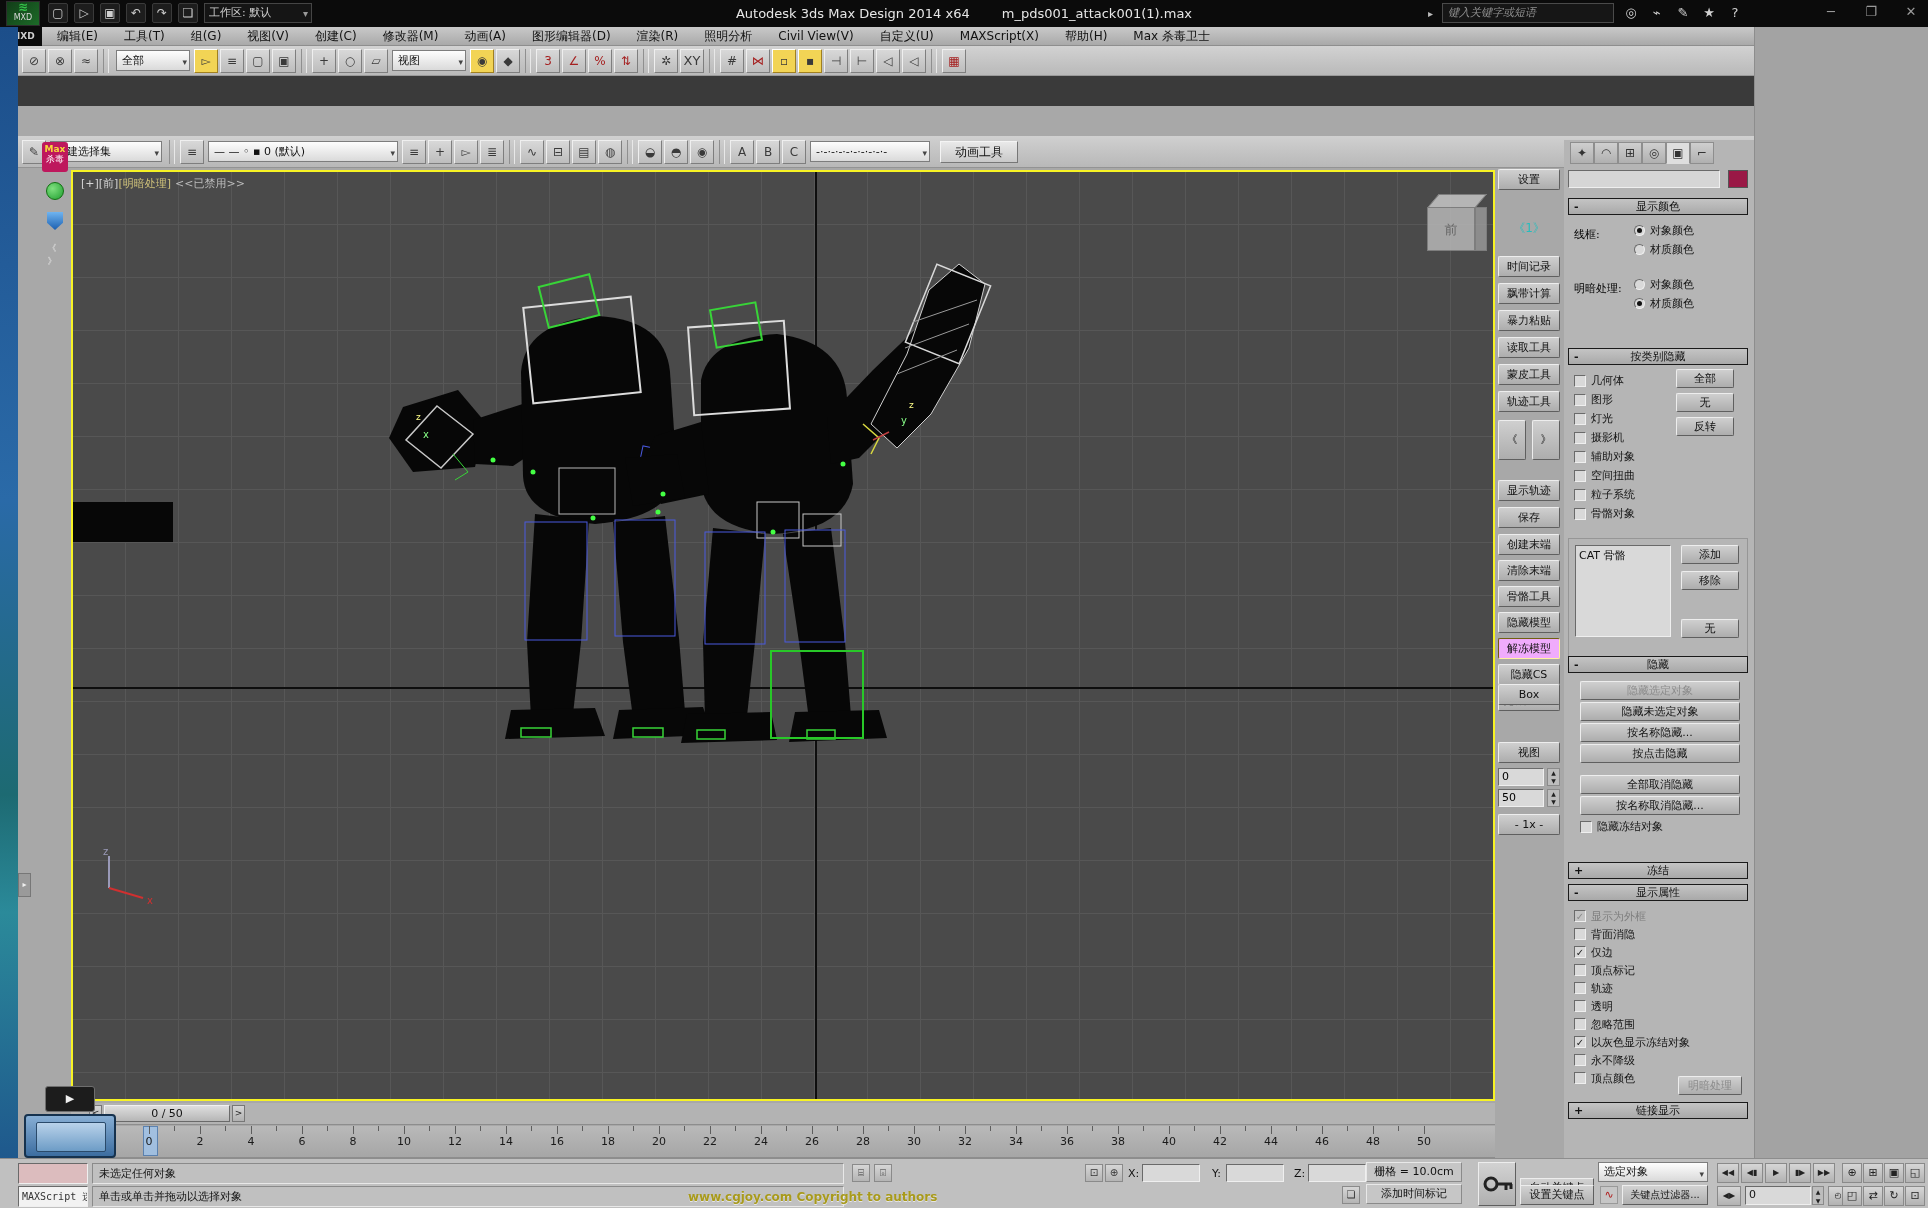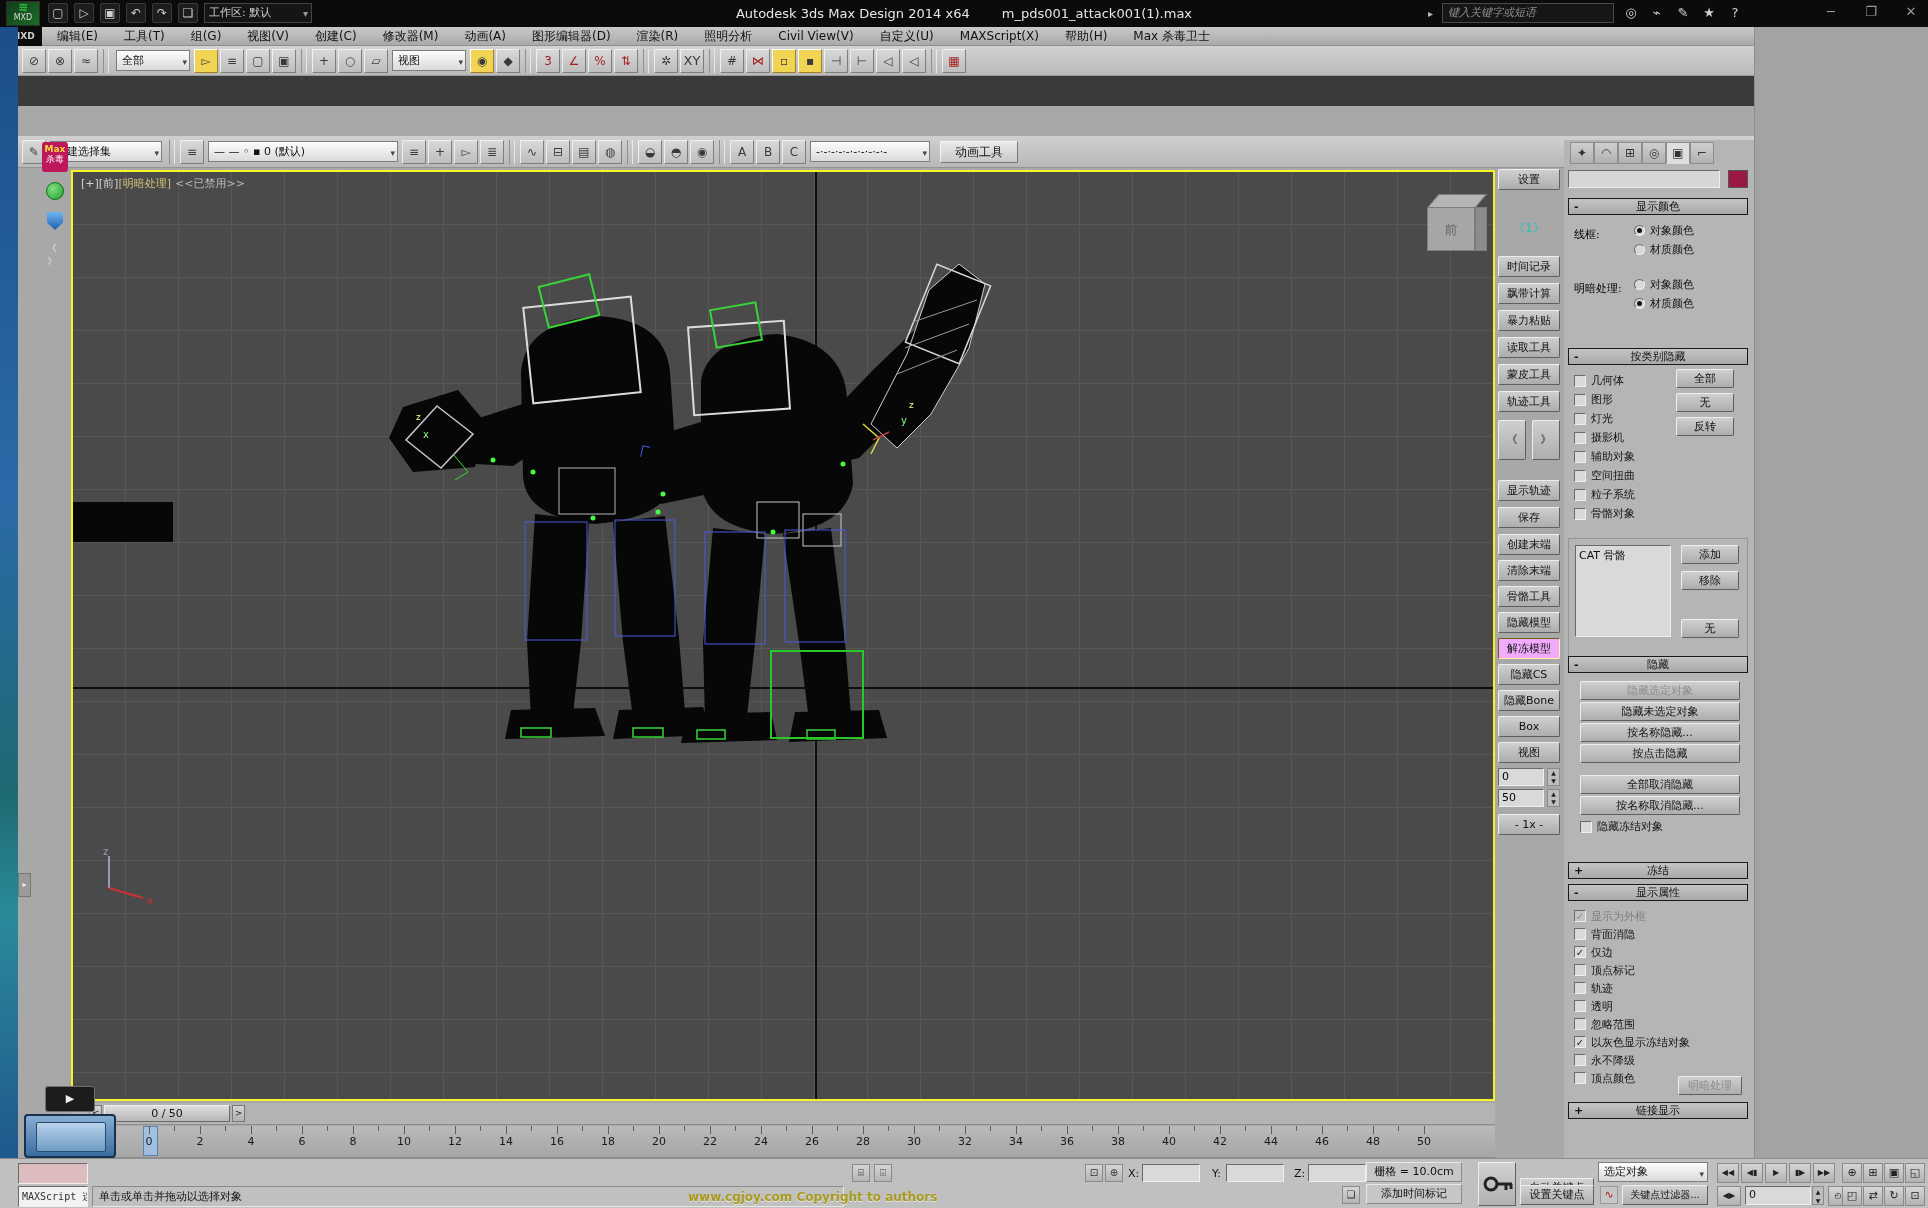--- a/index.html
+++ b/index.html
@@ -395,21 +395,21 @@
       <div class="toolcol-btn" style="top: 420px; left: 1532px; width: 28px; height: 40px; line-height: 38px;">》</div>
       <div class="toolcol-btn" style="top: 480px;">显示轨迹</div>
       <div class="toolcol-btn" style="top: 507px;">保存</div>
       <div class="toolcol-btn" style="top: 534px;">创建末端</div>
       <div class="toolcol-btn" style="top: 560px;">清除末端</div>
       <div class="toolcol-btn" style="top: 586px;">骨骼工具</div>
       <div class="toolcol-btn" style="top: 612px;">隐藏模型</div>
       <div class="toolcol-btn active" style="top: 638px;">解冻模型</div>
       <div class="toolcol-btn" style="top: 664px;">隐藏CS</div>
       <div class="toolcol-btn" style="top: 690px;">隐藏Bone</div>
-      <div class="toolcol-btn" style="top: 716px;">Box</div>
+      <div class="toolcol-btn" style="top: 684px;">Box</div>
       <div class="toolcol-btn" style="top: 742px;">视图</div>
       <div class="toolcol-spin" style="top: 768px;">
         <div class="val">0</div>
         <div class="arr">▲<br>▼</div>
       </div>
       <div class="toolcol-spin" style="top: 789px;">
         <div class="val">50</div>
         <div class="arr">▲<br>▼</div>
       </div>
       <div class="toolcol-btn" style="top: 814px;">- 1x -</div>
@@ -675,20 +675,21 @@
   </div>
 
   <div class="play-widget">▶</div>
   <div class="blue-widget">
       <div class="inner"></div>
     </div>
 
   <div class="statusbar">
     <div class="ms-pink"></div>
     <div class="ms-white">MAXScript 迷</div>
+    <div class="stat-field" style="top:4px;">未选定任何对象</div>
     <div class="stat-field" style="top:27px;">单击或单击并拖动以选择对象</div>
     <div class="watermark">www.cgjoy.com Copyright to authors</div>
 
     <span class="sb-ico" style="left:852px;top:5px;">⌸</span>
     <span class="sb-ico" style="left:874px;top:5px;">⌻</span>
     <span class="sb-ico" style="left:1085px;top:5px;">⊡</span>
     <span class="sb-ico" style="left:1105px;top:5px;">⊕</span>
 
     <span class="coord-lbl" style="left:1128px;">X:</span>
     <span class="coord-field" style="left:1142px;"></span>

